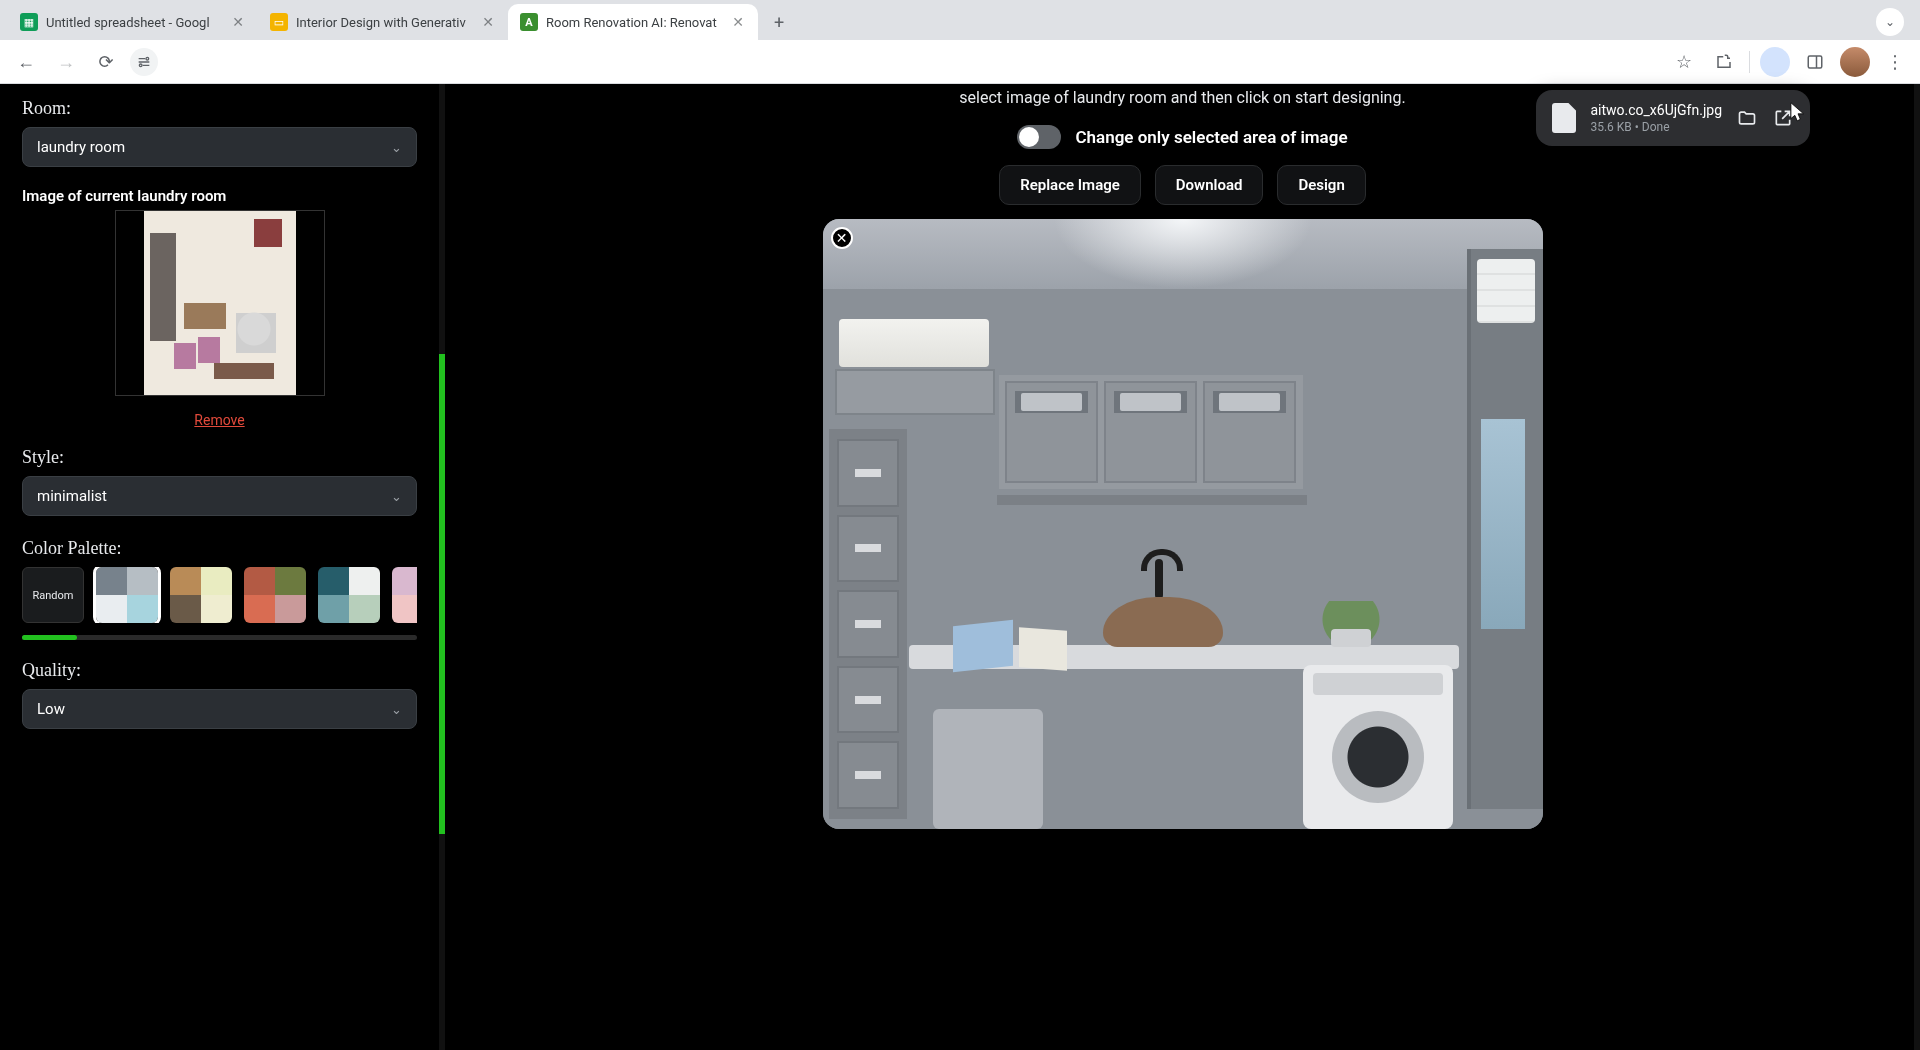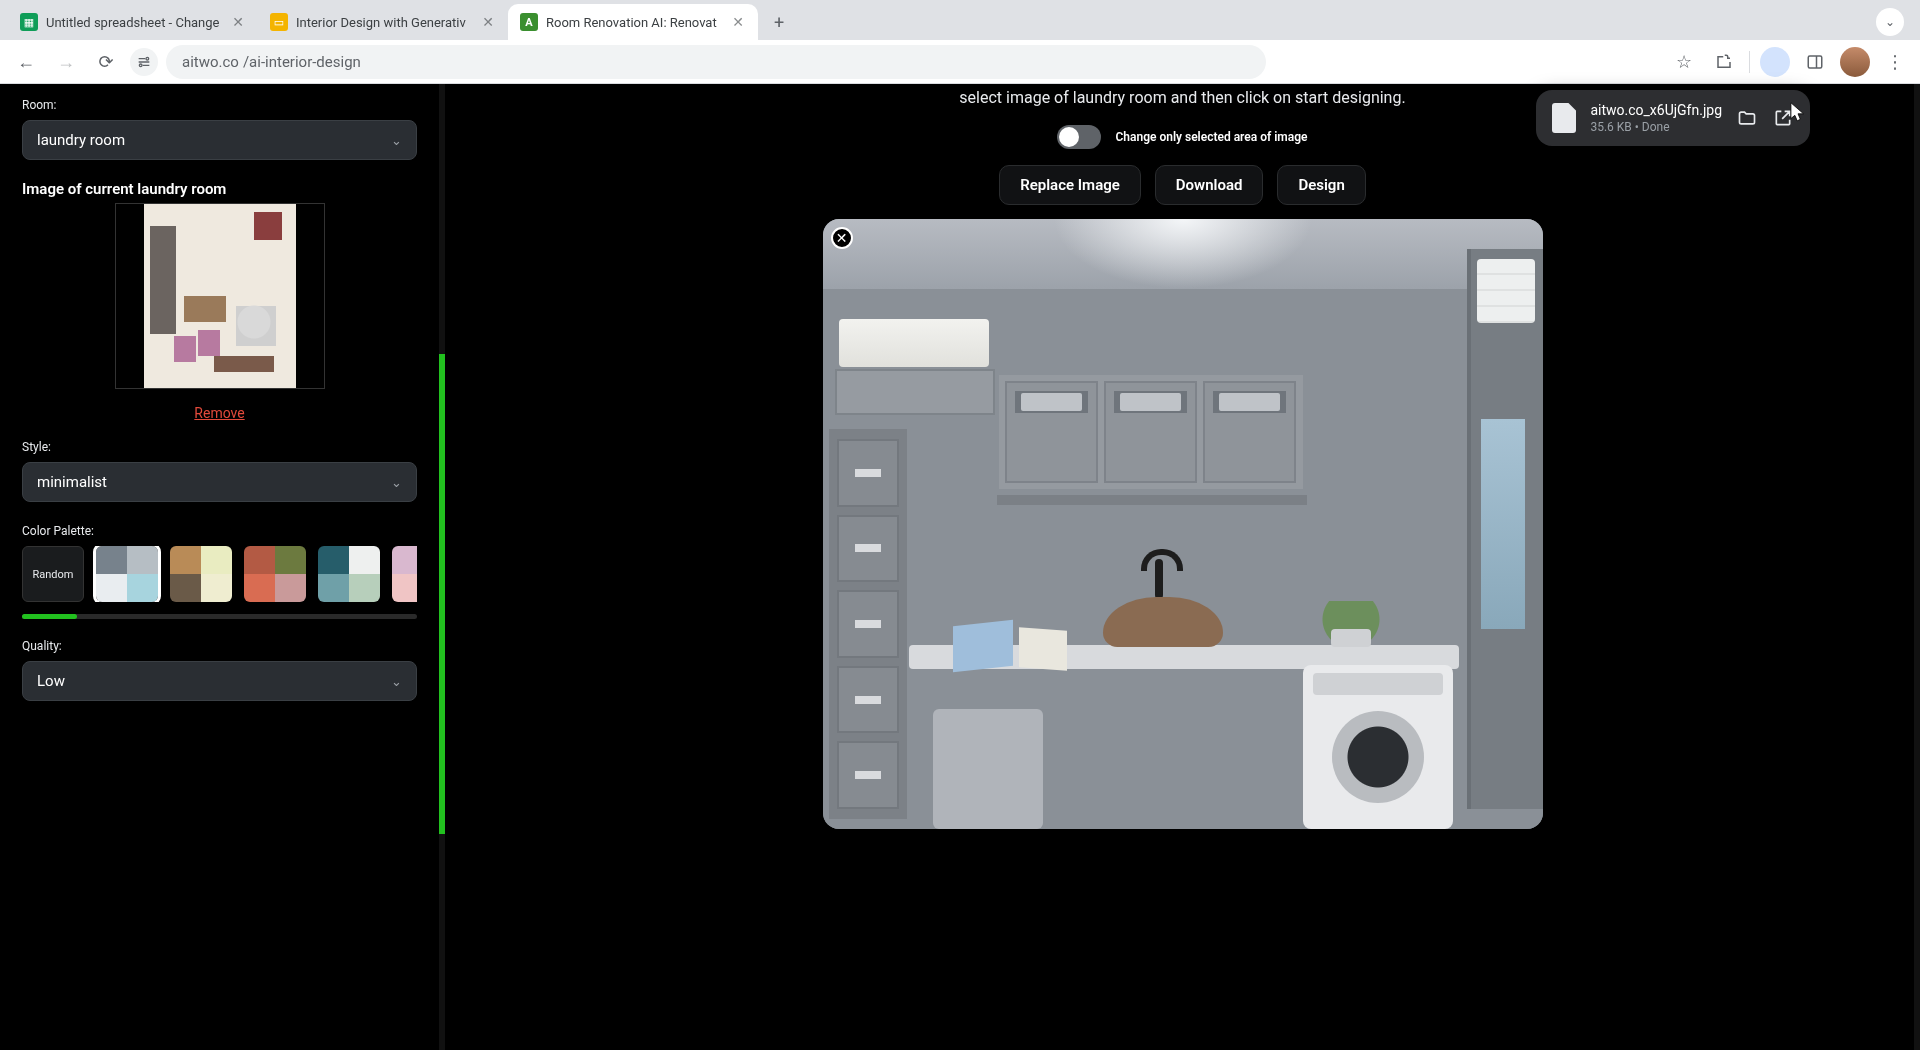--- a/index.html
+++ b/index.html
@@ -44,21 +44,21 @@
   .download-toast .fmeta { font-size:12px; color:#9aa0a6;}
   .download-toast .action-icon { width:22px;height:22px;display:flex;align-items:center;justify-content:center;color:#e8eaed;cursor:pointer;font-size:18px;}
 
   
   .content { display:flex; height:100%; }
   .sidebar { width: 445px; padding: 14px 28px 20px 22px; position:relative; }
   .scroll-track { position:absolute; right:0; top:0; bottom:0; width:6px; background:#111; }
   .scroll-thumb { position:absolute; right:0; width:6px; background:#22c11f; }
   .main { flex:1; position:relative; padding-top:4px;}
 
-  .lbl { font-size:12px; color:#e8eaed; margin-bottom:8px; }
+  .lbl { font-size:18px; color:#e8eaed; margin-bottom:8px;font-family:Liberation Serif, serif; }
   .select { background:#2a2e33; border:1px solid #3a3f44; border-radius:8px; height:40px; display:flex; align-items:center; justify-content:space-between; padding:4px 14px; color:#fff; font-size:15px; cursor:pointer; }
   .select .chev { color:#9aa0a6; font-size:13px; }
 
   .section-title { font-size:15px; font-weight:600; margin:20px 0 5px; }
 
   .thumb-wrap { display:flex; justify-content:center; }
   .thumb { width:210px; height:186px; background:#1c1c1c; border:1px solid #333; position:relative; overflow:hidden;}
   .thumb-img { position:absolute; inset:0; background:
     linear-gradient(#efe9df,#efe9df);
   }
@@ -88,21 +88,21 @@
   .palette-track { height:5px; background:#2a2a2a; border-radius:3px; margin-top:12px; position:relative;}
   .palette-track .fill { position:absolute;left:0;top:0;bottom:0;width:14%;background:#22c11f;border-radius:3px;}
 
   .start-btn { margin:26px auto 0; width:310px; height:42px; border-radius:10px; background:linear-gradient(90deg,#6db33f,#3a8f2f); color:#fff; display:flex;align-items:center;justify-content:center;font-size:16px;font-weight:600;cursor:pointer;}
 
   
   .instruction { text-align:center; color:#e8eaed; font-size:16px; margin-bottom:18px; padding:0 40px;}
   .toggle-row { display:flex; align-items:center; justify-content:center; gap:14px; margin-bottom:16px;}
   .toggle { width:44px;height:24px;border-radius:12px;background:#5f6368;position:relative;cursor:pointer;}
   .toggle .knob{position:absolute;top:2px;left:2px;width:20px;height:20px;border-radius:50%;background:#fff;}
-  .toggle-label { font-size:12px; font-weight:600; color:#fff;}
+  .toggle-label { font-size:17px; font-weight:600; color:#fff;}
   .btn-row { display:flex; justify-content:center; gap:14px; margin-bottom:14px;}
   .btn { background:#111214; border:1px solid #2a2c2e; color:#fff; padding:10px 20px; border-radius:10px; font-size:15px; font-weight:600; cursor:pointer; box-shadow:0 2px 6px rgba(0,0,0,.4);}
 
   .result-wrap { position:relative; margin:0 auto; width:720px; height:610px; border-radius:16px; overflow:hidden; background:#7a8088;}
   .result-close { position:absolute; top:8px; left:8px; width:22px;height:22px;border-radius:50%;background:#000;color:#fff;display:flex;align-items:center;justify-content:center;font-size:14px;cursor:pointer;z-index:5;border:2px solid #fff;}
   
   .ceiling { position:absolute; top:0;left:0;right:0;height:70px;background:linear-gradient(#b7bbc2,#9ca2aa);}
   .ceiling-light{position:absolute;top:0;left:50%;transform:translateX(-50%);width:260px;height:70px;background:radial-gradient(ellipse at top,#f4f6f8,transparent 70%);}
   .backwall{position:absolute;top:70px;left:0;right:0;bottom:0;background:#8a9097;}
   .shelf-top{position:absolute;top:150px;left:12px;width:160px;height:46px;background:#969ba1;box-shadow:inset 0 0 0 2px #7e848a;}
@@ -138,21 +138,21 @@
   .cursor { position:absolute; width:16px; height:22px; pointer-events:none; z-index:200;}
   .cursor svg{width:100%;height:100%;}
 </style>
 </head>
 <body>
 
 <div class="browser-chrome">
   <div class="tab-strip">
     <div class="tab">
       <div class="favicon fav-sheets">▦</div>
-      <div class="title">Untitled spreadsheet - Change</div>
+      <div class="title">Untitled spreadsheet - Googl</div>
       <div class="close">✕</div>
     </div>
     <div class="tab">
       <div class="favicon fav-slides">▭</div>
       <div class="title">Interior Design with Generativ</div>
       <div class="close">✕</div>
     </div>
     <div class="tab active">
       <div class="favicon fav-ai">A</div>
       <div class="title">Room Renovation AI: Renovat</div>
@@ -167,24 +167,20 @@
   <div class="toolbar">
     <div class="nav-btn">←</div>
     <div class="nav-btn" style="opacity:.4;">→</div>
     <div class="nav-btn">⟳</div>
     <div class="site-chip">
       <svg width="16" height="16" viewBox="0 0 24 24" fill="none" stroke="#5f6368" stroke-width="2">
           <path d="M4 7h10M4 12h16M10 17h10"></path>
           <circle cx="17" cy="7" r="2"></circle>
           <circle cx="7" cy="17" r="2"></circle>
         </svg>
-    </div>
-    <div class="omnibox">
-      <span class="secure">aitwo.co</span>
-        <span class="path">/ai-interior-design</span>
     </div>
     <div class="toolbar-right">
       <div class="tb-icon">☆</div>
       <div class="tb-icon">
         <svg width="18" height="18" viewBox="0 0 24 24" fill="none" stroke="#5f6368" stroke-width="2">
             <path d="M20 12v7H4v-7M4 12V5h7m2-2h2a2 2 0 0 1 2 2v2h3"></path>
           </svg>
       </div>
       <div class="divider-v"></div>
       <div class="avatar1"></div>

